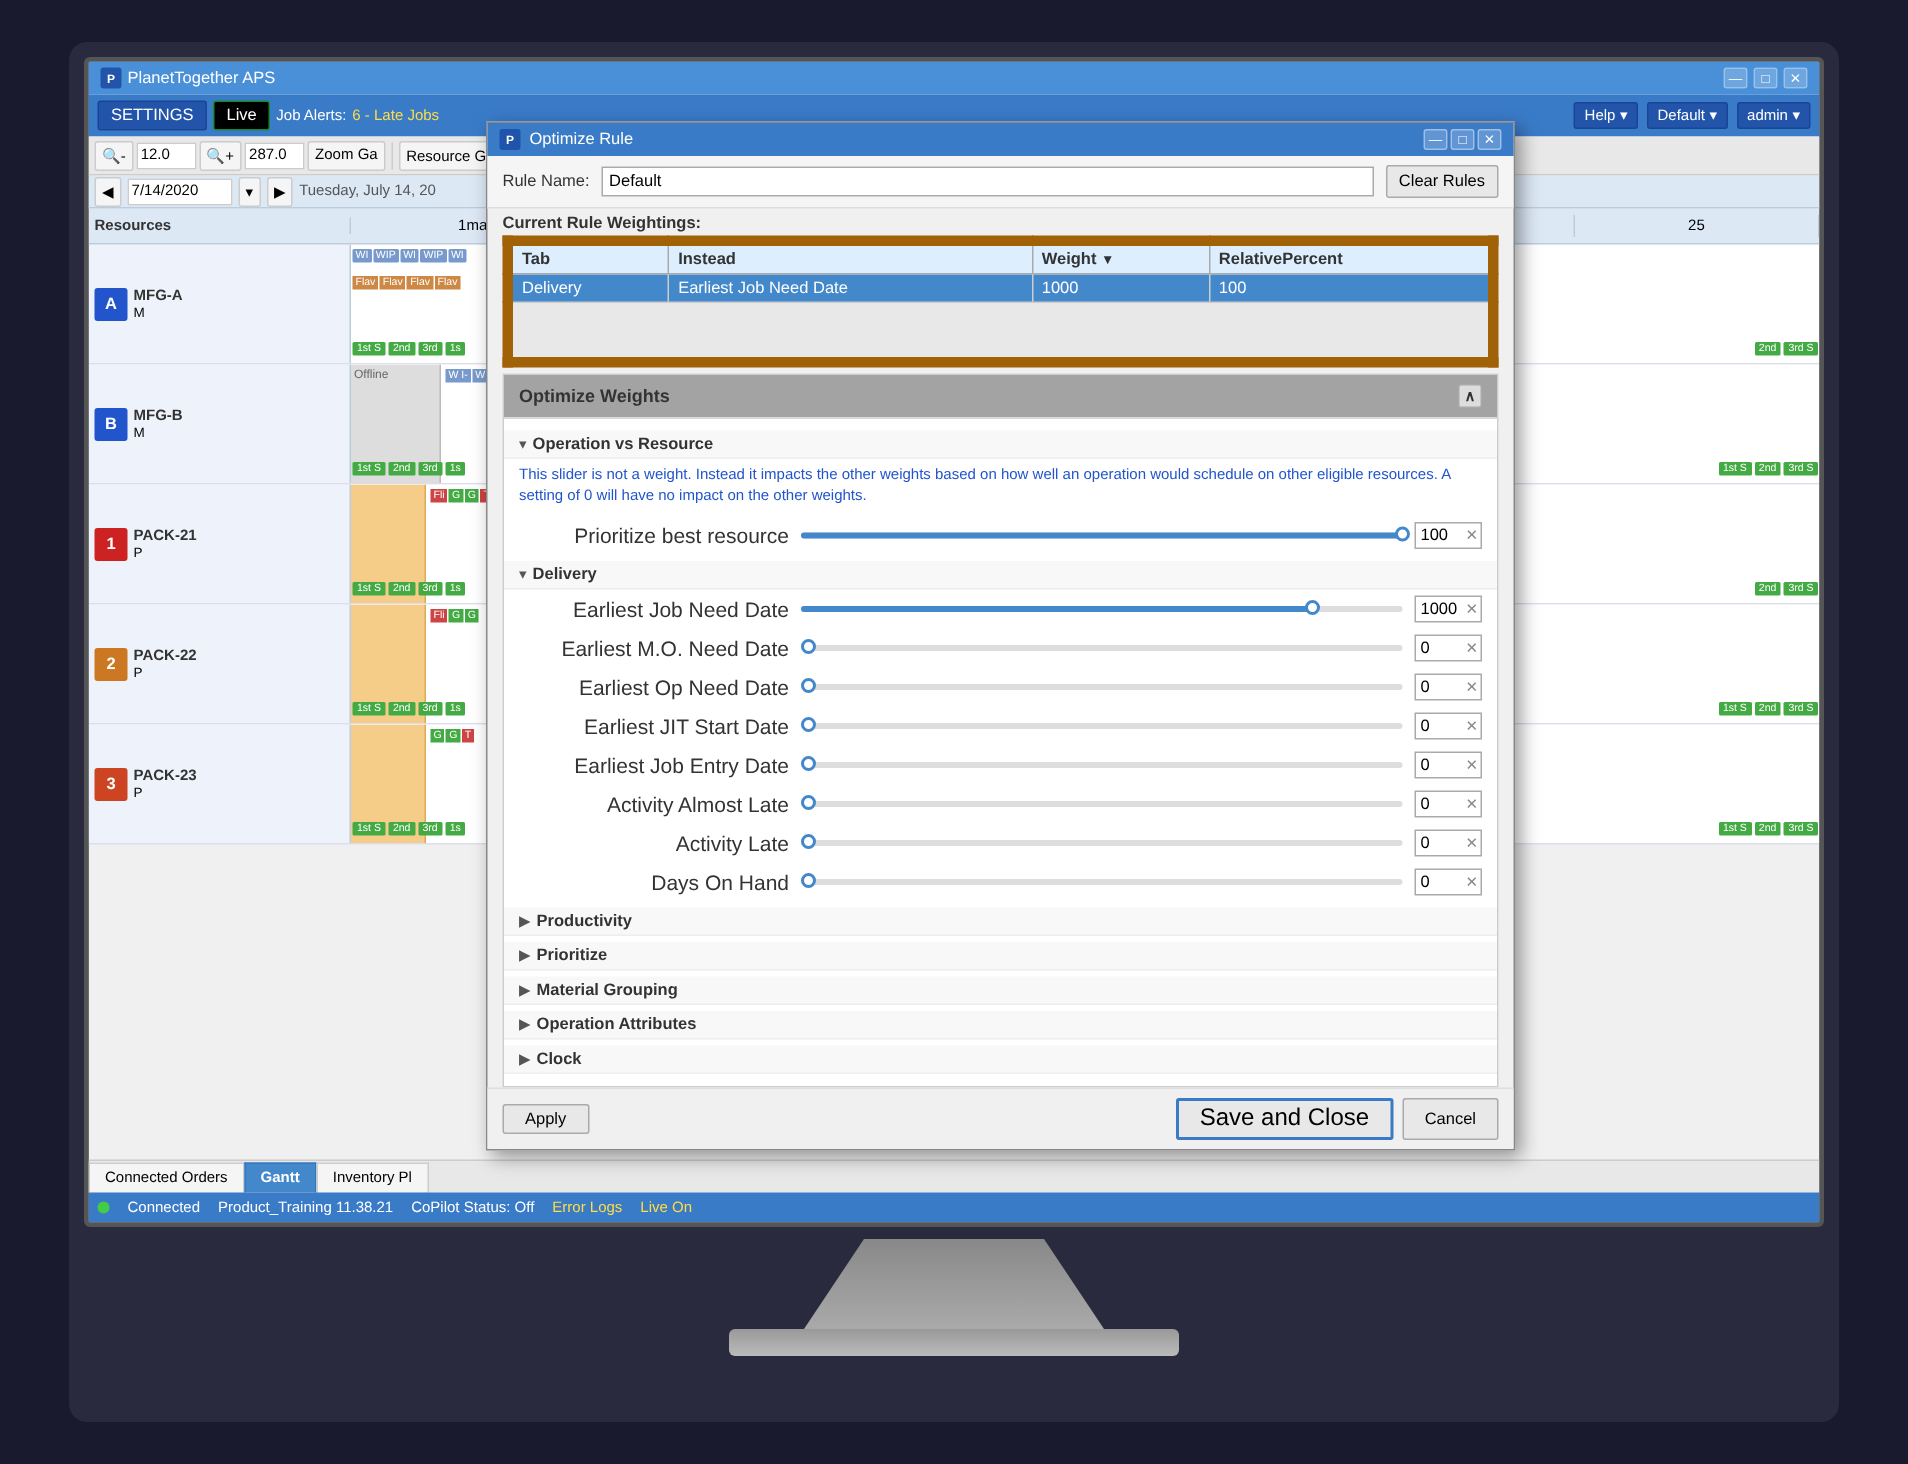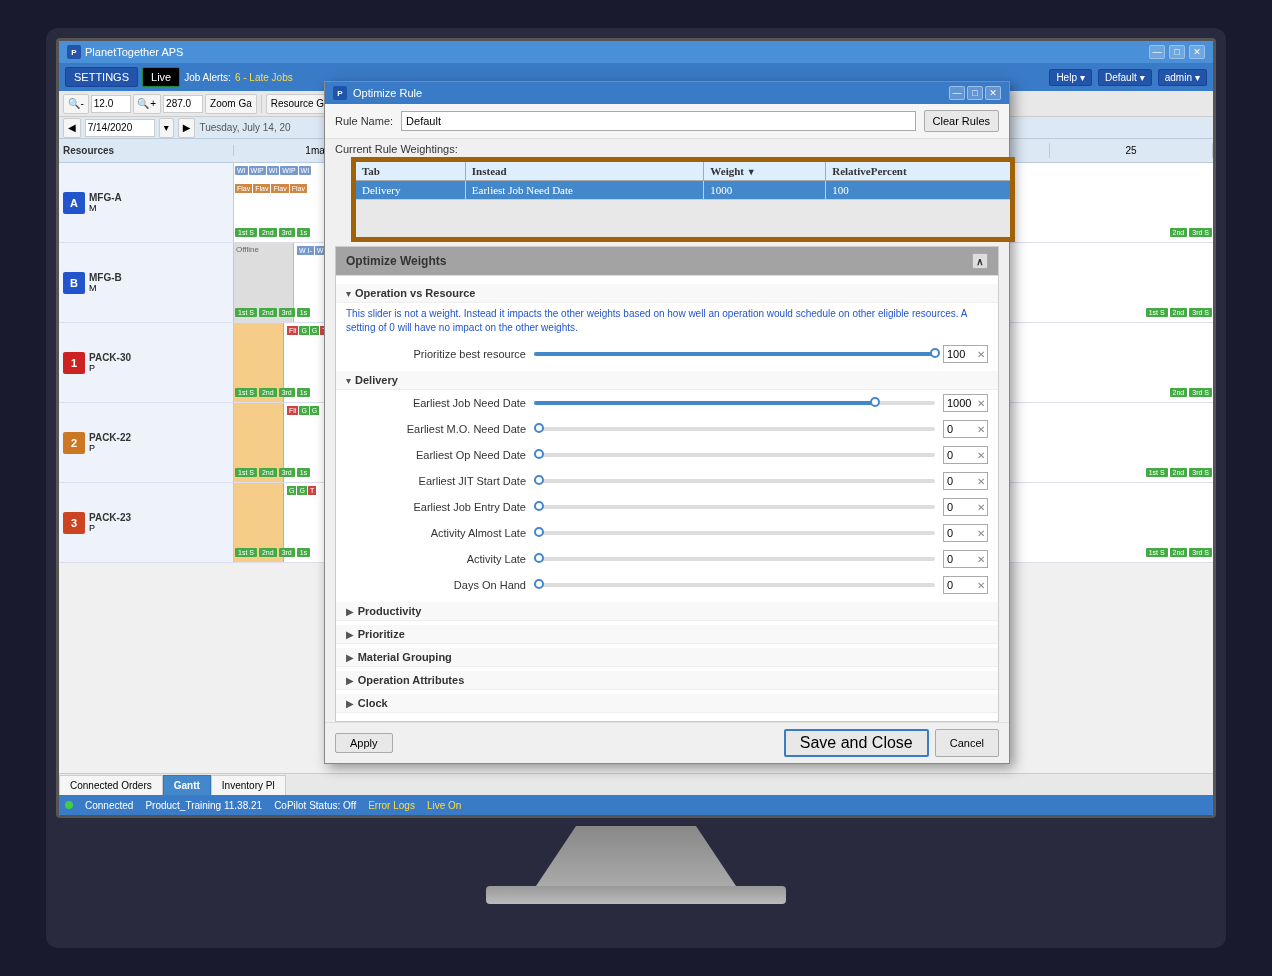--- a/index.html
+++ b/index.html
@@ -382,30 +382,29 @@
       font-size: 11px;
       cursor: pointer;
       height: 22px;
     }
 
     
     .current-rule-label {
       padding: 4px 10px 2px;
       font-size: 11px;
       color: #333;
-      font-weight: 400;
+      font-weight: 700;
     }
 
     
     .rule-table {
-      margin: 0 26px 4px;
-      border: 5px solid #a16207;
+      margin: 0 10px 4px;
+      border: 7px solid #a16207;
       border-collapse: collapse;
       width: calc(100% - 20px);
-      font-family: Liberation Serif, serif;
     }
     .rule-table th {
       background: #ddeeff;
       border: 1px solid #aaa;
       padding: 3px 6px;
       text-align: left;
       font-size: 11px;
       font-weight: 600;
       color: #333;
     }
@@ -488,21 +487,21 @@
     
     .slider-row {
       display: flex;
       align-items: center;
       padding: 4px 10px 4px 20px;
       gap: 8px;
     }
     .slider-label {
       width: 170px;
       min-width: 170px;
-      font-size: 11px;
+      font-size: 14px;
       color: #333;
       text-align: right;
     }
     .slider-track {
       flex: 1;
       height: 4px;
       background: #ddd;
       border-radius: 2px;
       position: relative;
       cursor: pointer;
@@ -726,21 +725,21 @@
                 <span style="background:#44aa44; color:white; font-size:7px; padding:1px 3px; border-radius:1px;">2nd</span>
                 <span style="background:#44aa44; color:white; font-size:7px; padding:1px 3px; border-radius:1px;">3rd S</span>
               </div>
             </div>
           </div>
 
           <div class="gantt-row">
             <div class="gantt-row-label">
               <div class="resource-badge badge-1">1</div>
               <div>
-                <div class="resource-name">PACK-30</div>
+                <div class="resource-name">PACK-21</div>
                 <div style="font-size:9px;">P</div>
               </div>
             </div>
             <div class="gantt-row-content">
               <div style="position:absolute; top:0; left:0; width:50px; background:#f5cc88; border-right:1px solid #ddaa55; bottom:0;"></div>
               <div style="position:absolute; top:2px; left:52px; right:200px; display:flex; gap:1px; flex-wrap:wrap; padding:1px;">
                 <span style="background:#cc4444; color:white; font-size:7px; padding:1px 2px;">Fli</span>
                 <span style="background:#44aa44; color:white; font-size:7px; padding:1px 2px;">G</span>
                 <span style="background:#44aa44; color:white; font-size:7px; padding:1px 2px;">G</span>
                 <span style="background:#cc4444; color:white; font-size:7px; padding:1px 2px;">T</span>

